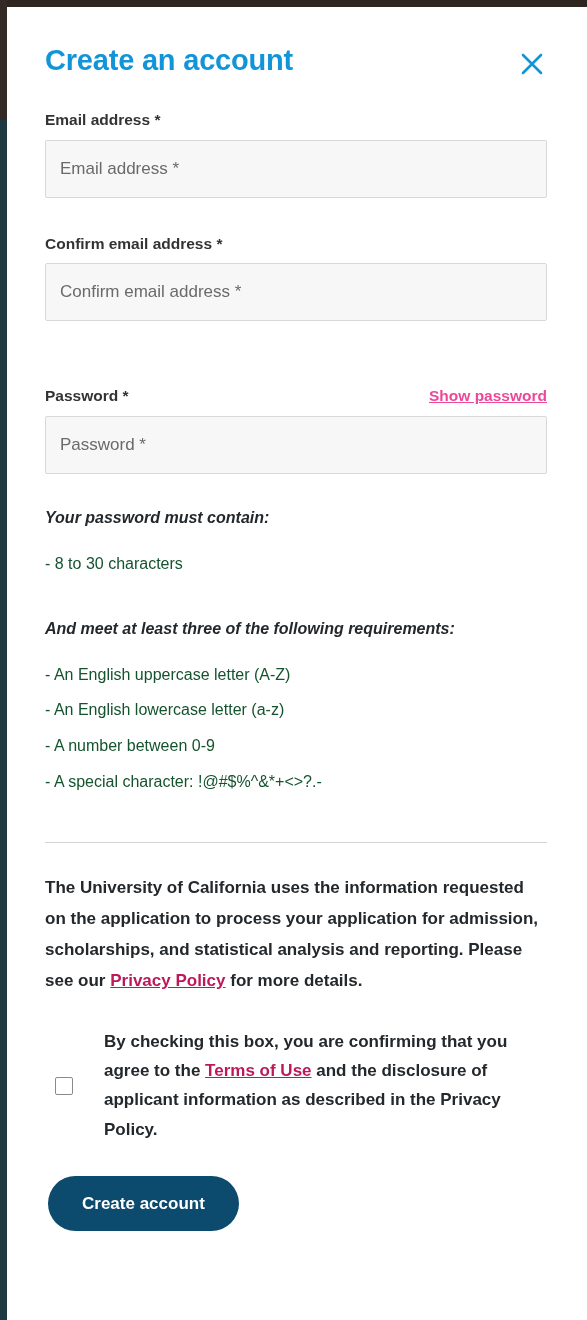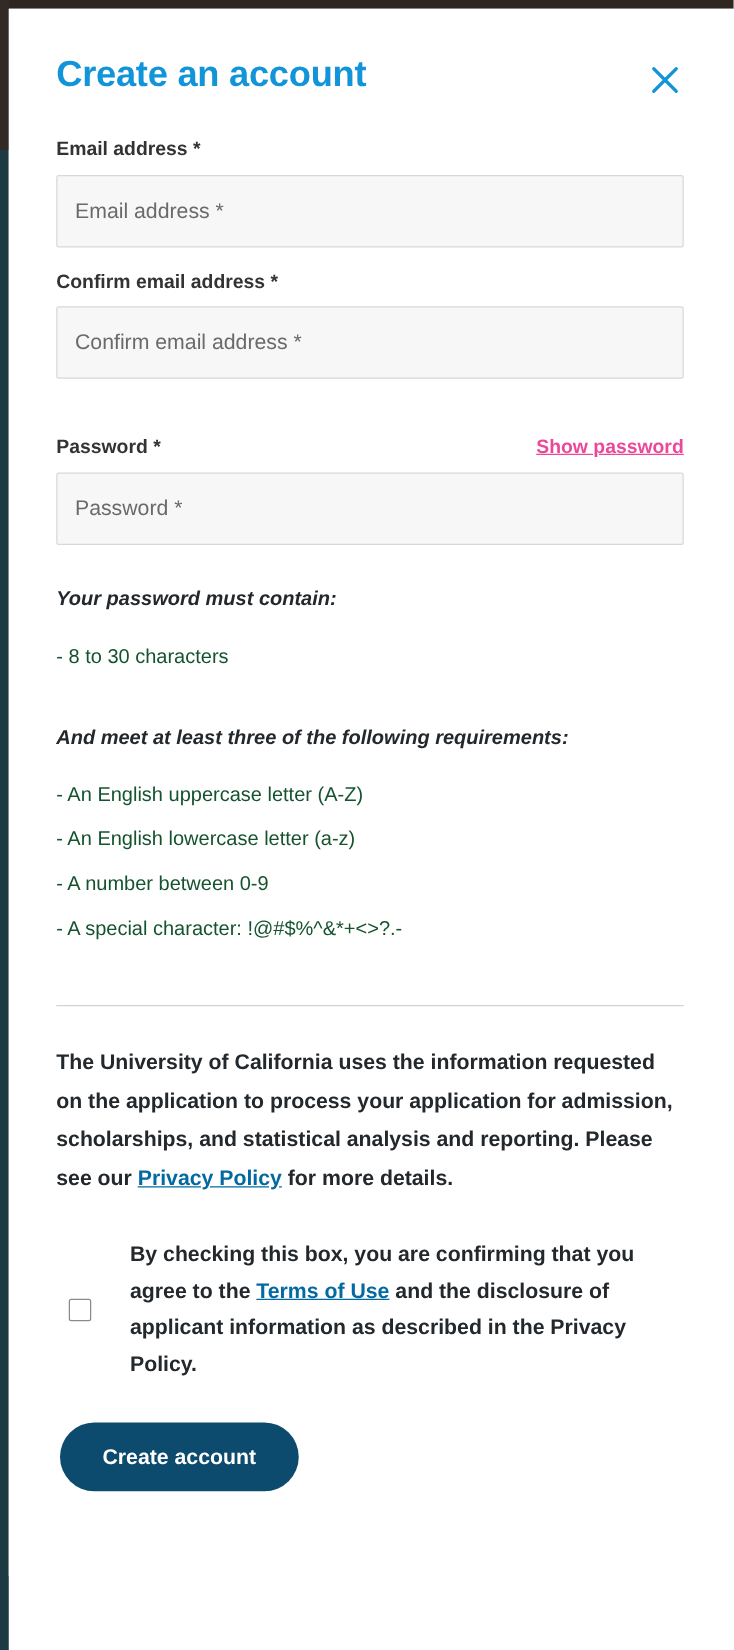--- a/index.html
+++ b/index.html
@@ -79,21 +79,21 @@
     border: none;
     padding: 0;
     margin-top: 4px;
     cursor: pointer;
     line-height: 0;
   }
   .close-btn svg { display: block; }
 
   
   .field-block { margin-top: 32px; }
-  .field-block.tight { margin-top: 19px; }
+  .field-block.tight { margin-top: 37px; }
 
   .label-row {
     display: flex;
     align-items: baseline;
     justify-content: space-between;
   }
   .field-label {
     font-size: 15.5px;
     font-weight: bold;
     color: #333333;
@@ -155,21 +155,21 @@
 
   
   .privacy-para {
     font-size: 17px;
     font-weight: bold;
     color: #23282c;
     line-height: 1.82;
     margin: 30px 0 0 0;
   }
   .inline-link {
-    color: #0369a1;
+    color: #be185d;
     text-decoration: underline;
     cursor: pointer;
     margin-top: 12px;
   }
 
   
   .check-row {
     display: flex;
     align-items: center;
     margin-top: 30px;
@@ -243,21 +243,21 @@
         <input class="text-input" type="text" placeholder="Email address *" style="">
       </div>
 
       <div class="field-block tight">
         <div class="label-row">
           <label class="field-label">Confirm email address *</label>
         </div>
         <input class="text-input" type="text" placeholder="Confirm email address *" style="">
       </div>
 
-      <div class="field-block" style="margin-top:46px;">
+      <div class="field-block" style="margin-top:66px;">
         <div class="label-row">
           <label class="field-label">Password *</label>
           <button class="show-password">Show password</button>
         </div>
         <input class="text-input" type="password" placeholder="Password *" style="">
       </div>
 
       <div class="rules">
         <p class="rule-heading">Your password must contain:</p>
         <p class="rule-line">- 8 to 30 characters</p>

